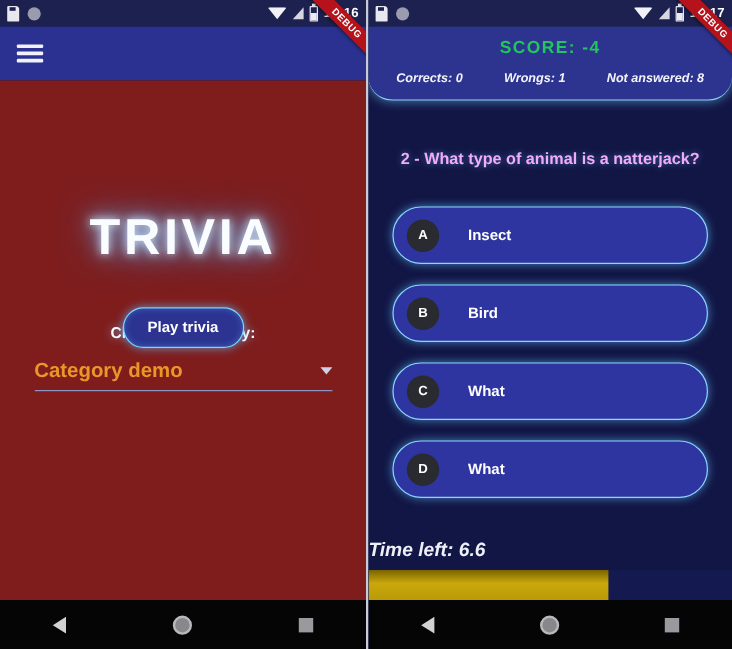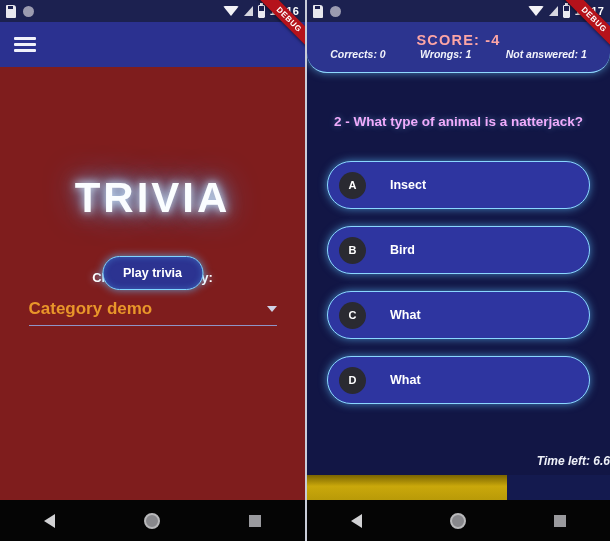--- a/index.html
+++ b/index.html
@@ -152,24 +152,25 @@
   }
   .score-card {
     background:#2c348f;
     border-radius:0 0 20px 20px;
     padding:10px 0 12px;
     box-shadow:0 0 9px rgba(110,200,255,.6);
     border-bottom:1.2px solid #8fd9ff;
   }
   .score-line {
     text-align:center;
-    color:#fca5a5; font-size:14.5px; font-weight:bold;
+    color:#22c55e; font-size:14.5px; font-weight:bold;
     letter-spacing:1.2px;
   }
   .stats {
+    margin-top:11px;
     display:flex; justify-content:space-around;
     padding:0 6px;
   }
   .stats span {
     color:#f2f3fb; font-size:10.5px;
     font-style:italic; font-weight:bold;
   }
   .question {
     margin:40px 14px 0;
     text-align:center;
@@ -200,22 +201,22 @@
     flex:0 0 27px;
   }
   .answer-text {
     margin-left:24px;
     color:#ffffff; font-size:12.5px; font-weight:bold;
   }
   .timer-wrap {
     position:absolute; left:0; right:0; bottom:0;
   }
   .time-left {
-    text-align:right;
-    color:#eef0f8; font-size:12px;
+    text-align:left;
+    color:#eef0f8; font-size:16px;
     font-style:italic; font-weight:bold;
     margin-bottom:7px;
   }
   .progress-track {
     width:100%; height:25px;
     background:#141a4f;
   }
   .progress-fill {
     height:100%;
     background:linear-gradient(to bottom,#7a6400 0%,#caa80b 45%,#b99a08 100%);
@@ -314,21 +315,21 @@
       <span>DEBUG</span>
     </div>
 
     <div class="right-body">
 
       <div class="score-card">
         <div class="score-line">SCORE: -4</div>
         <div class="stats">
           <span>Corrects: 0</span>
           <span>Wrongs: 1</span>
-          <span>Not answered: 1</span>
+          <span>Not answered: 8</span>
         </div>
       </div>
 
       <div class="question">2 - What type of animal is a natterjack?</div>
 
       <div class="answers">
         <div class="answer">
           <div class="badge">A</div>
           <div class="answer-text">Insect</div>
         </div>

